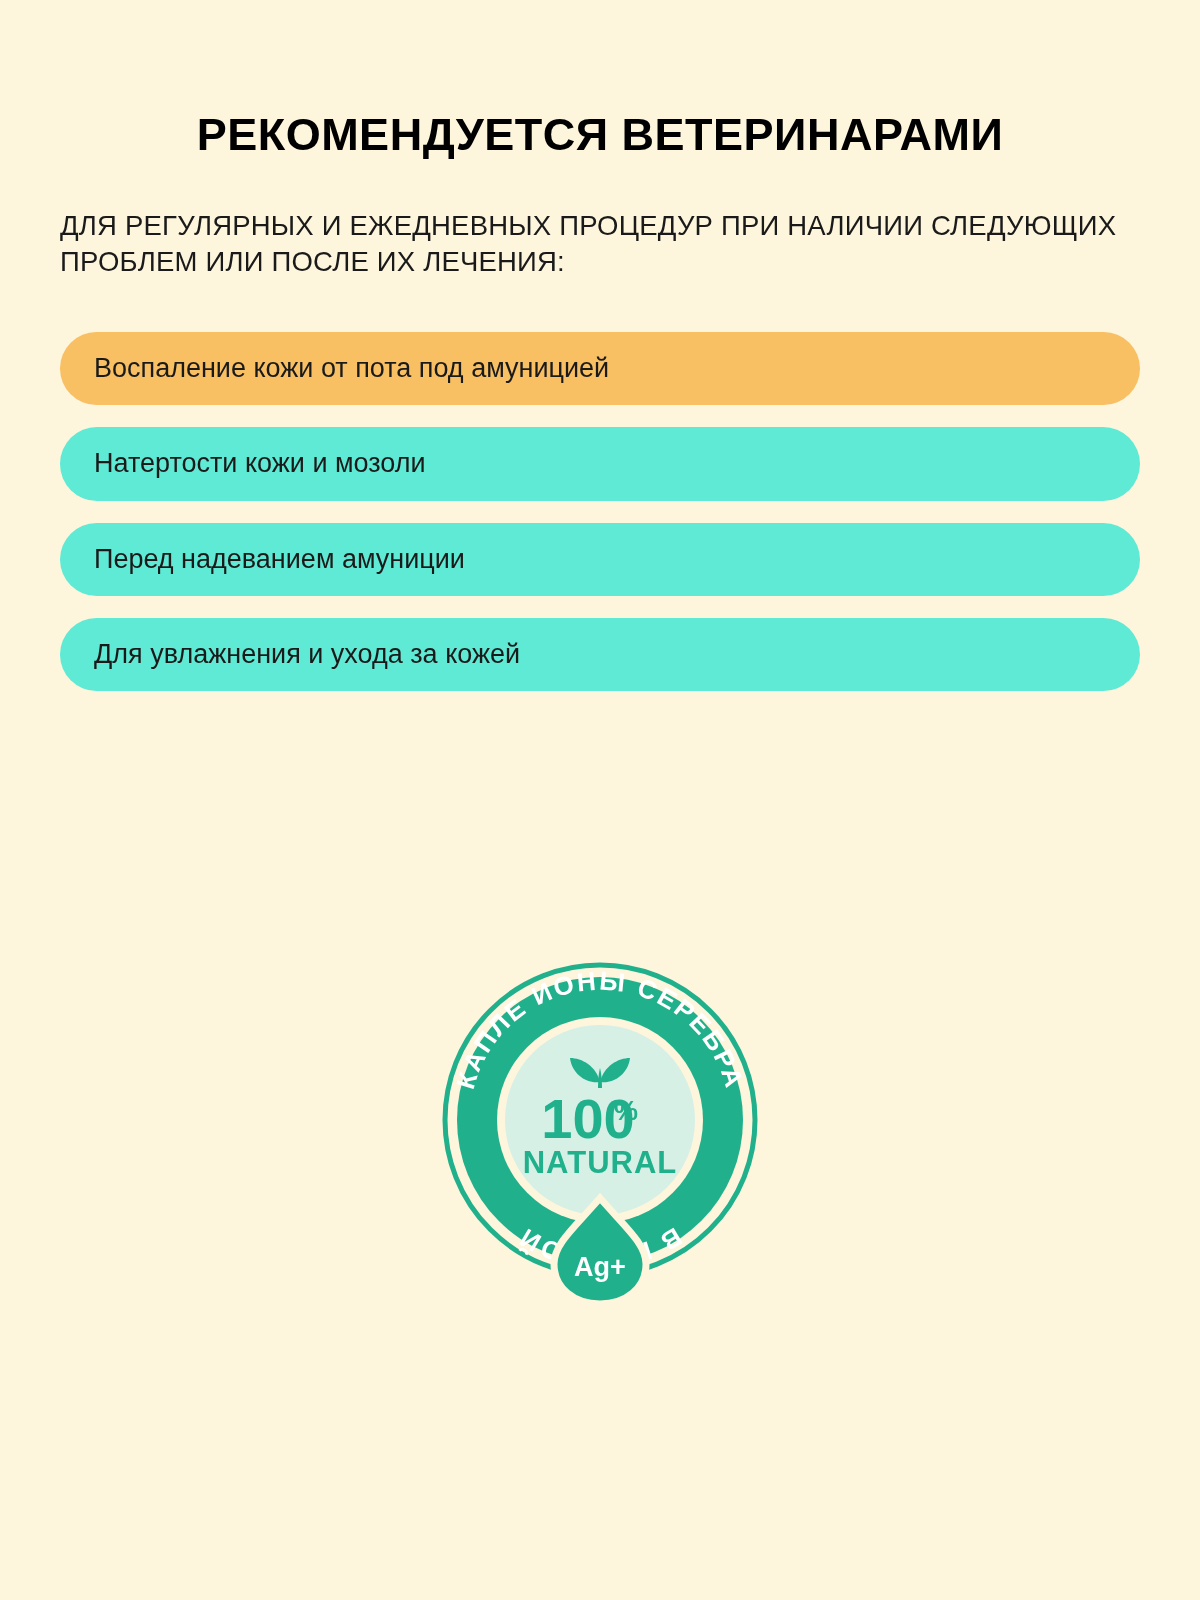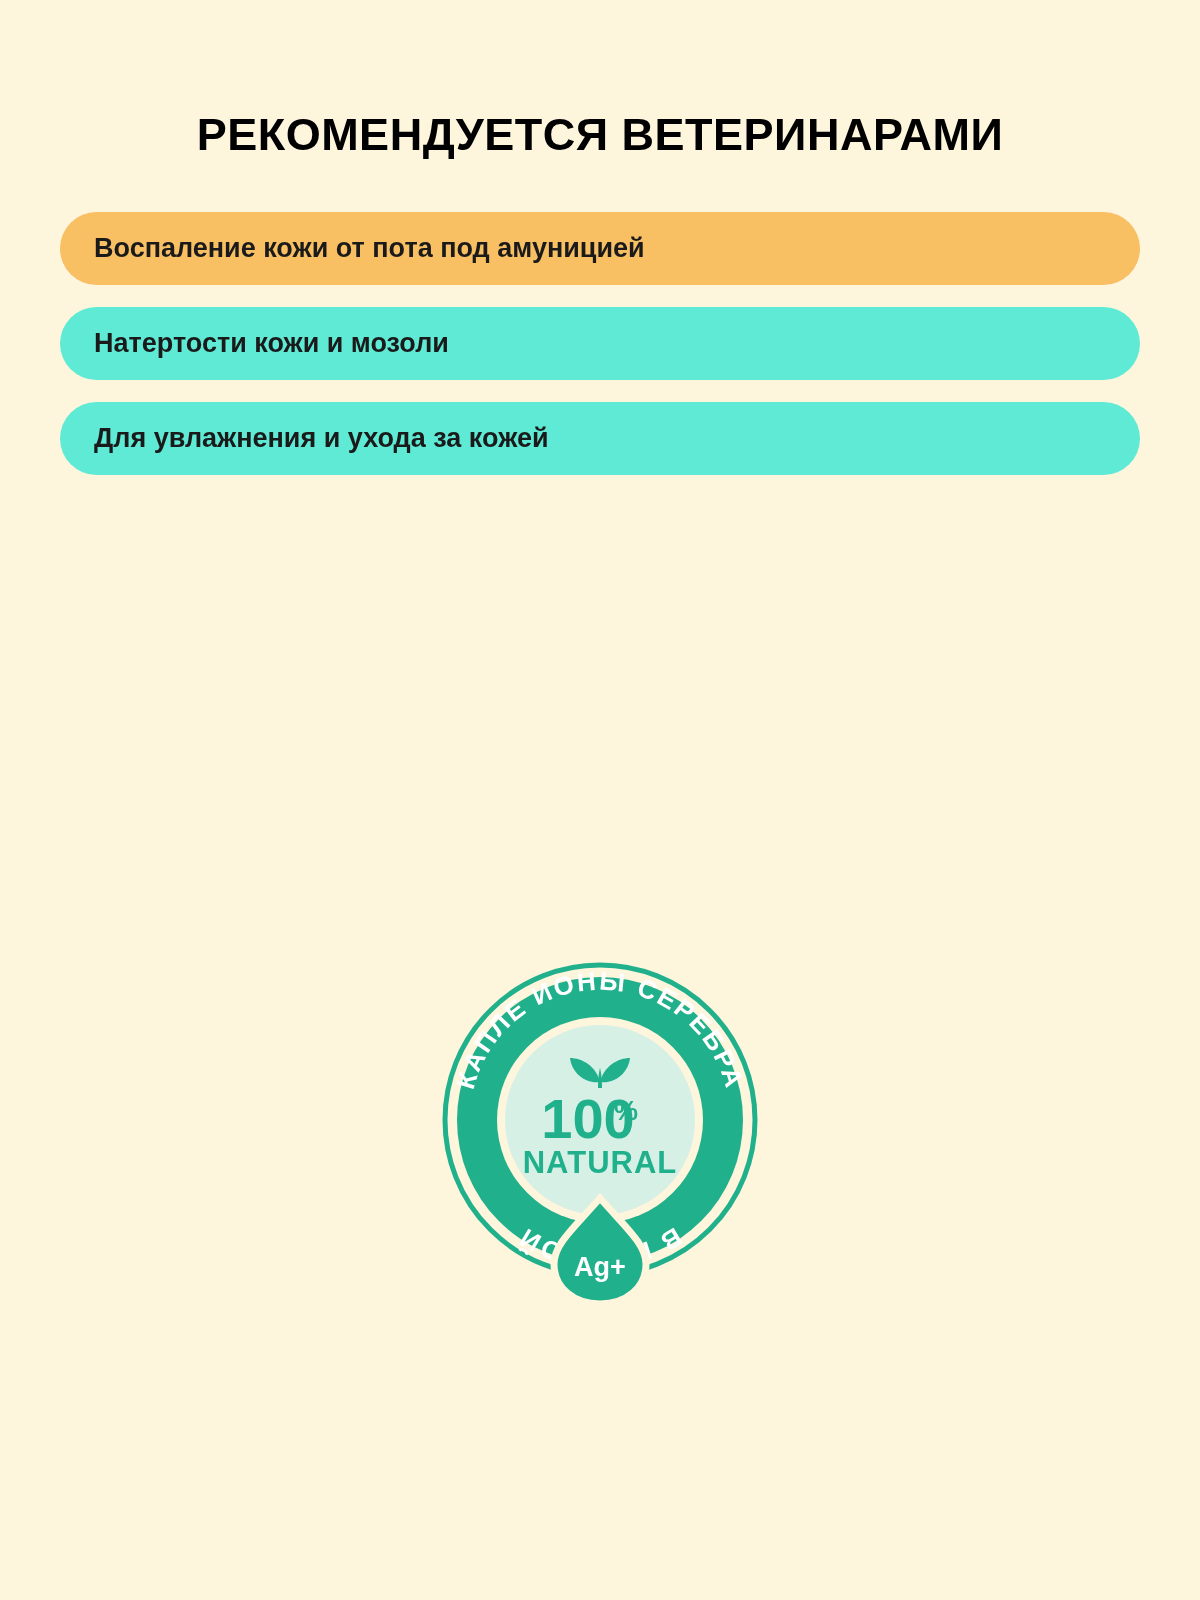--- a/index.html
+++ b/index.html
@@ -34,21 +34,20 @@
     margin: 48px 0 0 0;
     font-size: 27.5px;
     color: #1a1a1a;
     line-height: 1.32;
     letter-spacing: 0.2px;
   }
   .pill-list {
     margin: 52px 0 0 0;
     padding: 0;
     list-style: none;
-    font-weight: bold;
   }
   .pill {
     border-radius: 42px;
     display: flex;
     align-items: center;
     box-sizing: border-box;
     padding: 18px 34px;
     margin-bottom: 22px;
     min-height: 62px;
     font-size: 27px;
@@ -77,27 +76,31 @@
     display: block;
   }
 </style>
 </head>
 <body>
 
 <div class="page">
 
   <h1 class="title">РЕКОМЕНДУЕТСЯ ВЕТЕРИНАРАМИ</h1>
 
+  <p class="subtitle">ДЛЯ РЕГУЛЯРНЫХ И ЕЖЕДНЕВНЫХ ПРОЦЕДУР ПРИ НАЛИЧИИ СЛЕДУЮЩИХ ПРОБЛЕМ ИЛИ ПОСЛЕ ИХ ЛЕЧЕНИЯ:</p>
 
   <ul class="pill-list">
     <li class="pill accent">
       <span class="pill-text">Воспаление кожи от пота под амуницией</span>
     </li>
     <li class="pill plain">
       <span class="pill-text">Натертости кожи и мозоли</span>
+    </li>
+    <li class="pill plain">
+      <span class="pill-text">Перед надеванием амуниции</span>
     </li>
     <li class="pill plain">
       <span class="pill-text">Для увлажнения и ухода за кожей</span>
     </li>
   </ul>
 
   <div class="badge-wrap">
     <svg class="badge" width="340" height="360" viewBox="0 0 340 360" xmlns="http://www.w3.org/2000/svg">
       <defs>
         <path id="arcTop" d="M 40,170 A 130,130 0 1 1 300,170"></path>

